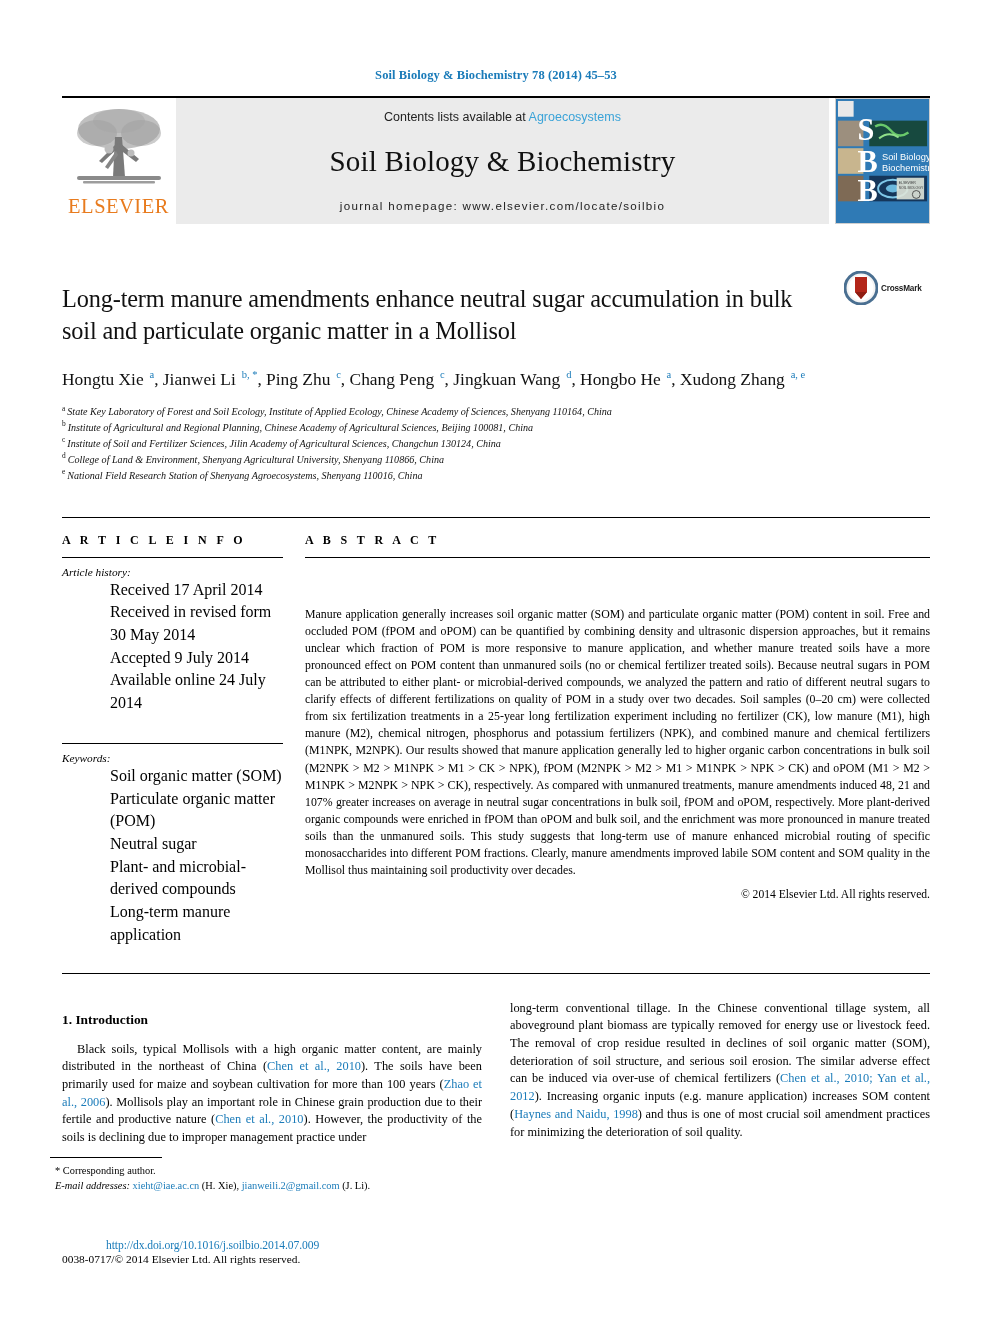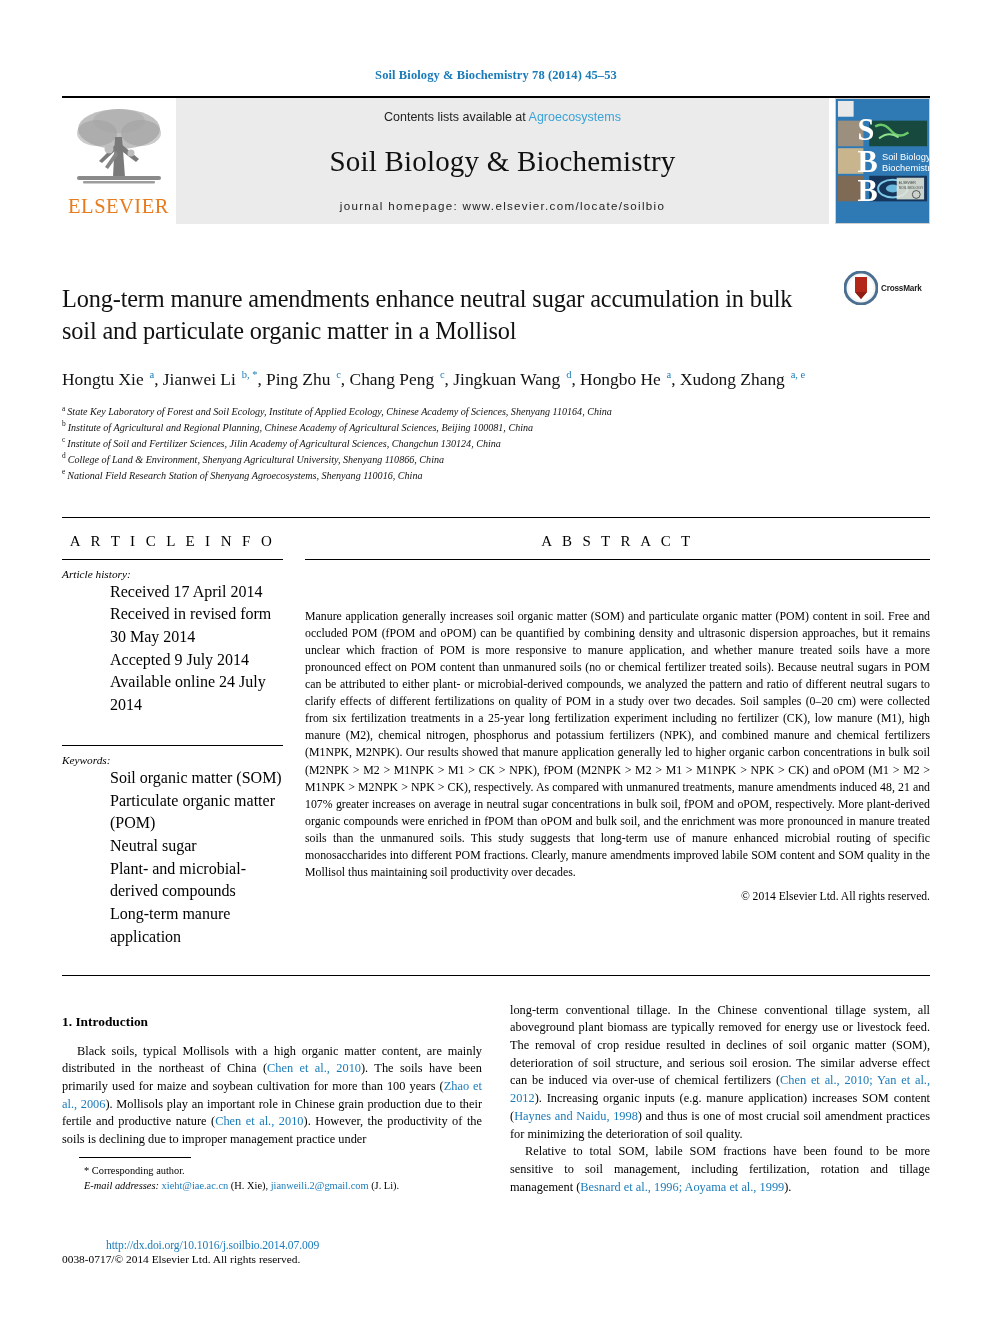--- a/index.html
+++ b/index.html
@@ -159,26 +159,25 @@
     margin: 33px 62px 0 62px;
     border-top: 1.6px solid #000;
     padding-top: 15px;
     display: flex;
   }
   .info-col { flex: 0 0 243px; width: 243px; padding-right: 22px; }
   .abs-col { flex: 1 1 auto; }
 
   .sec-head {
     font-family: "Liberation Serif", serif;
-    font-size: 15px;
-    font-weight: normal;
+    font-size: 12px;
+    font-weight: bold;
     letter-spacing: 3.4px;
     color: #000;
     margin-bottom: 9px;
-    text-align: center;
   }
   .rule { border-top: 1.1px solid #000; margin-bottom: 8px; }
   .rule-abs { border-top: 1.1px solid #000; margin-bottom: 9px; }
 
   .info-sub {
     font-family: "Liberation Serif", serif;
     font-style: italic;
     font-size: 11.3px;
     color: #000;
     margin-bottom: 1px;
@@ -237,21 +236,21 @@
   p.body-p.cont { text-indent: 0; }
   p.body-p + p.body-p { margin-top: 0; }
   a.cite, .cite {
     color: #1a7bb9;
     text-decoration: none;
   }
 
   
   .footnote-area {
     position: absolute;
-    left: 79px;
+    left: 50px;
     top: 1157px;
     width: 404px;
   }
   .fn-rule { border-top: 1px solid #000; width: 112px; margin-bottom: 5px; }
   .fn-line {
     font-family: "Liberation Serif", serif;
     font-size: 10.4px;
     line-height: 1.45;
     color: #000;
     padding-left: 10px;
@@ -409,21 +408,20 @@
 
   <div class="body-rule"></div>
 
   <div class="columns">
     <div class="col">
       <h2 class="section-title">1. Introduction</h2>
       <p class="body-p">Black soils, typical Mollisols with a high organic matter content, are mainly distributed in the northeast of China (<span class="cite">Chen et al., 2010</span>). The soils have been primarily used for maize and soybean cultivation for more than 100 years (<span class="cite">Zhao et al., 2006</span>). Mollisols play an important role in Chinese grain production due to their fertile and productive nature (<span class="cite">Chen et al., 2010</span>). However, the productivity of the soils is declining due to improper management practice under</p>
     </div>
     <div class="col">
       <p class="body-p cont">long-term conventional tillage. In the Chinese conventional tillage system, all aboveground plant biomass are typically removed for energy use or livestock feed. The removal of crop residue resulted in declines of soil organic matter (SOM), deterioration of soil structure, and serious soil erosion. The similar adverse effect can be induced via over-use of chemical fertilizers (<span class="cite">Chen et al., 2010; Yan et al., 2012</span>). Increasing organic inputs (e.g. manure application) increases SOM content (<span class="cite">Haynes and Naidu, 1998</span>) and thus is one of most crucial soil amendment practices for minimizing the deterioration of soil quality.</p>
-      <p class="body-p">Relative to total SOM, labile SOM fractions have been found to be more sensitive to soil management, including fertilization, rotation and tillage management (<span class="cite">Besnard et al., 1996; Aoyama et al., 1999</span>).</p>
     </div>
   </div>
 
   <div class="footnote-area">
     <div class="fn-rule"></div>
     <div class="fn-line">* Corresponding author.</div>
     <div class="fn-line"><span class="em-label">E-mail addresses:</span> <span class="cite">xieht@iae.ac.cn</span> (H. Xie), <span class="cite">jianweili.2@gmail.com</span> (J. Li).</div>
   </div>
 
   <div class="footer-area">

